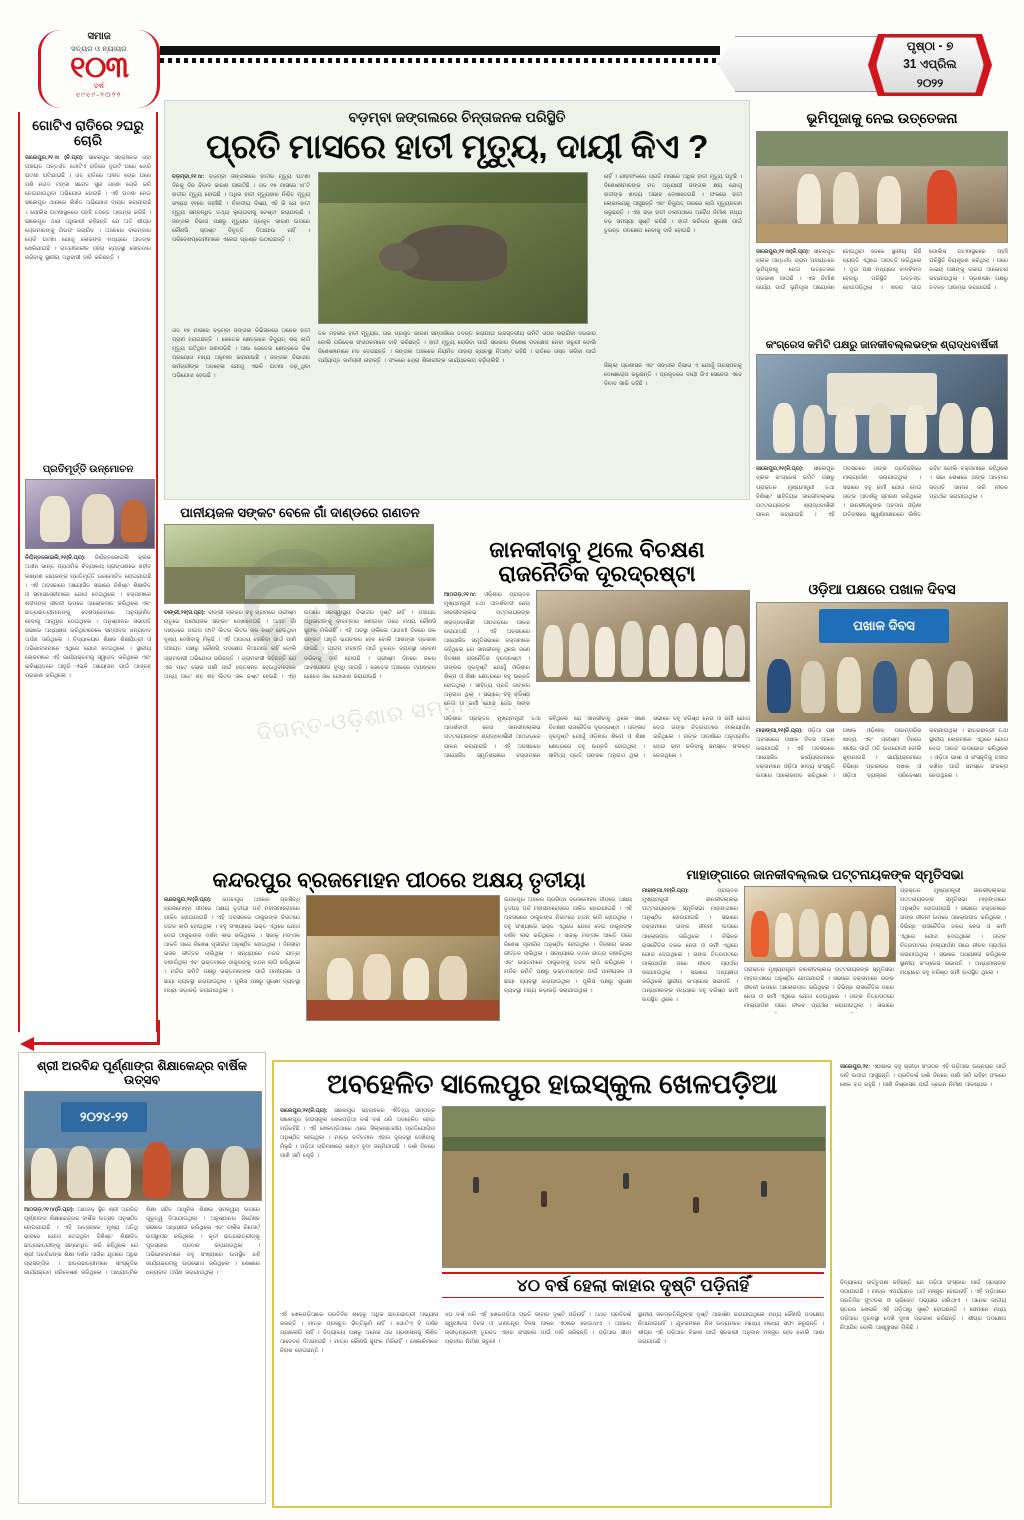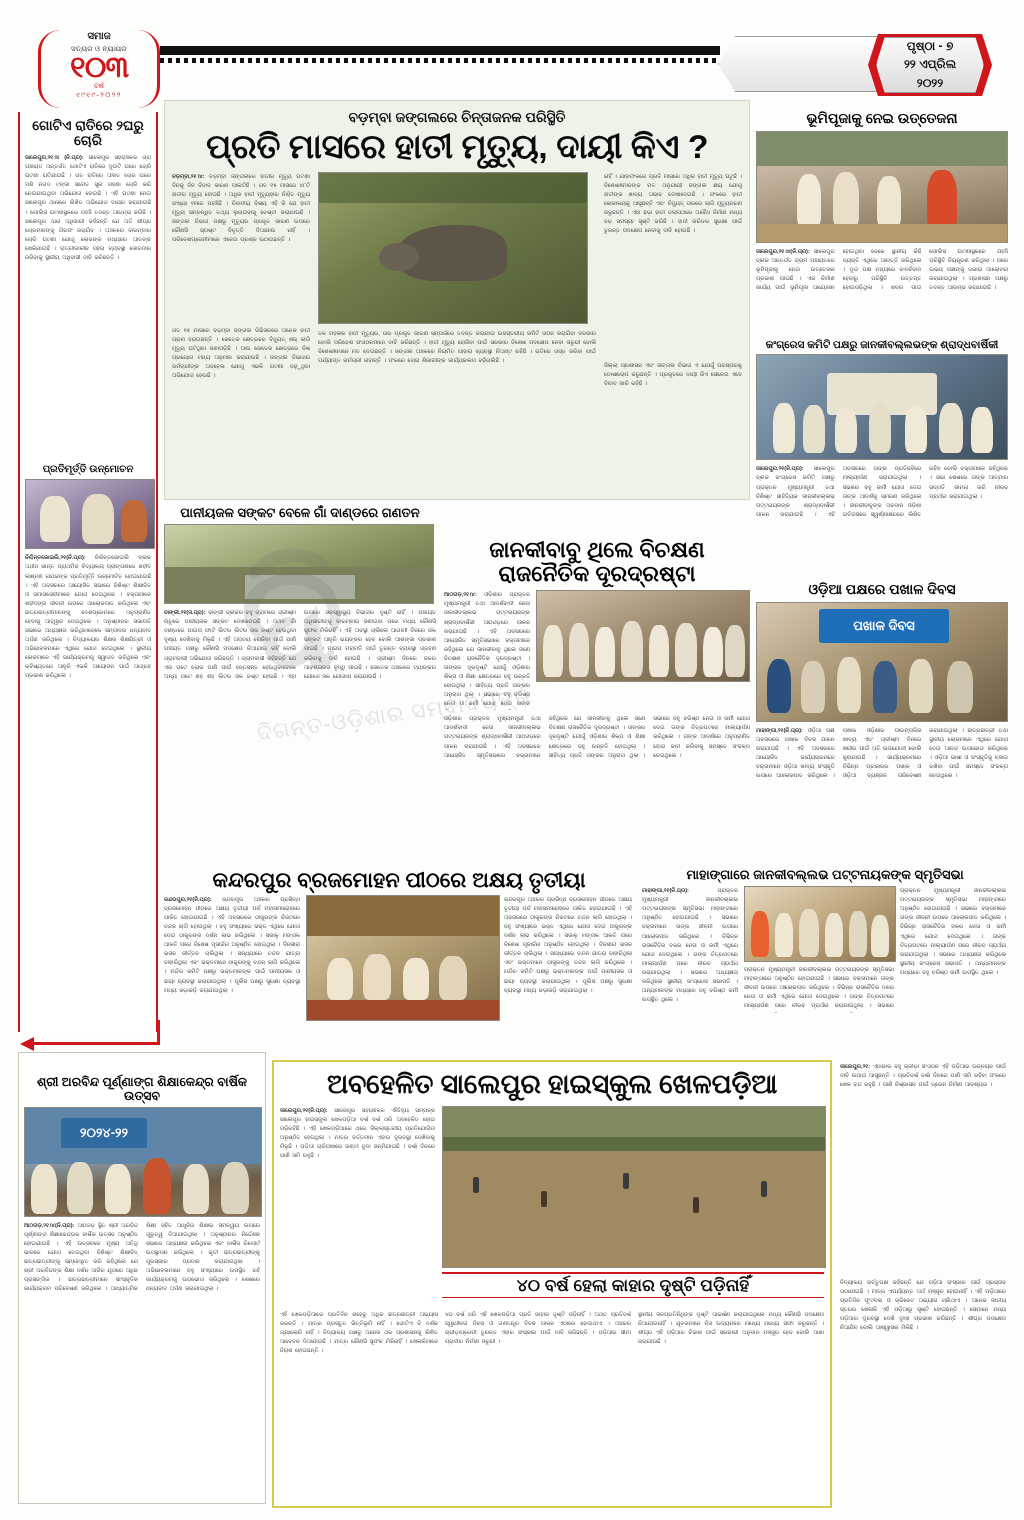--- a/index.html
+++ b/index.html
@@ -195,21 +195,21 @@
   .bot-hl{
     font-size:27px;font-weight:bold;text-align:center;color:#0a0a0a;
     line-height:1.1;margin:3px 0 6px;letter-spacing:-.3px;
   }
   .sub-hl{
     font-size:17px;font-weight:bold;text-align:center;color:#0a0a0a;
     line-height:1.1;margin:4px 0 4px;
     border-top:2px solid #d0161c;border-bottom:1px solid #d0161c;
     padding:3px 0 2px;
   }
-  .botleft-hl{font-size:12.5px;font-weight:bold;text-align:center;line-height:1.12;margin:18px 0 4px;}
+  .botleft-hl{font-size:12.5px;font-weight:bold;text-align:center;line-height:1.12;margin:2px 0 4px;}
 
   
   .watermark{
     position:absolute;left:250px;top:520px;width:420px;height:300px;
     pointer-events:none;opacity:.17;
     transform:rotate(-8deg);
   }
   .wm-glyph{
     font-size:150px;font-weight:bold;color:#6b6b6b;
     line-height:1;letter-spacing:-8px;
@@ -241,21 +241,21 @@
     </div>
 
     <div class="city-tag">
       <div class="city-shape"></div>
     </div>
 
     <div class="date-badge">
       <div class="date-red"></div>
       <div class="date-in">
         <div>ପୃଷ୍ଠା - ୭</div>
-        <div>୨୨ ଏପ୍ରିଲ</div>
+        <div>31 ଏପ୍ରିଲ</div>
         <div>୨୦୨୨</div>
       </div>
     </div>
   </div>
 
   <div class="left-col">
     <div class="hl left-hl">ଗୋଟିଏ ରାତିରେ ୨ଘରୁ ଚୋରି</div>
     <div class="col-text" style="height:300px;">
       <span class="dateline">ସାଲେପୁର,୨୧।୪ (ନି.ପ୍ର):</span>
       <span>ସାଲେପୁର ସହରାଞ୍ଚଳର ଗ୍ରା ପଞ୍ଚାୟତ ଅନ୍ତର୍ଗତ ଗୋଟିଏ ରାତିରେ ଦୁଇଟି ଘରେ ଚୋରି ଘଟଣା ଘଟିଯାଇଛି । ଗତ ରାତିରେ ଅଜ୍ଞାତ ଚୋର ଘରେ ପଶି ନଗଦ ଟଙ୍କା ସମେତ ସୁନା ଗହଣା ଚୋରି କରି ନେଇଯାଇଥିବା ଅଭିଯୋଗ ହୋଇଛି । ଏହି ଘଟଣା ନେଇ ସାଲେପୁର ଥାନାରେ ଲିଖିତ ଅଭିଯୋଗ ଦାୟର କରାଯାଇଛି । ପୋଲିସ ଘଟଣାସ୍ଥଳରେ ପହଞ୍ଚି ତଦନ୍ତ ଆରମ୍ଭ କରିଛି । ସାଲେପୁର ଥାନା ଅଧିକାରୀ କହିଛନ୍ତି ଯେ ଅତି ଶୀଘ୍ର ଚୋରମାନଙ୍କୁ ଗିରଫ କରାଯିବ । ଅଞ୍ଚଳରେ ବାରମ୍ବାର ଚୋରି ଘଟଣା ଯୋଗୁ ଲୋକଙ୍କ ମଧ୍ୟରେ ଆତଙ୍କ ଖେଳିଯାଇଛି । ରାତ୍ରୀକାଳୀନ ପହରା ବ୍ୟବସ୍ଥା ଜୋରଦାର କରିବାକୁ ସ୍ଥାନୀୟ ଅଧିବାସୀ ଦାବି କରିଛନ୍ତି ।</span>

